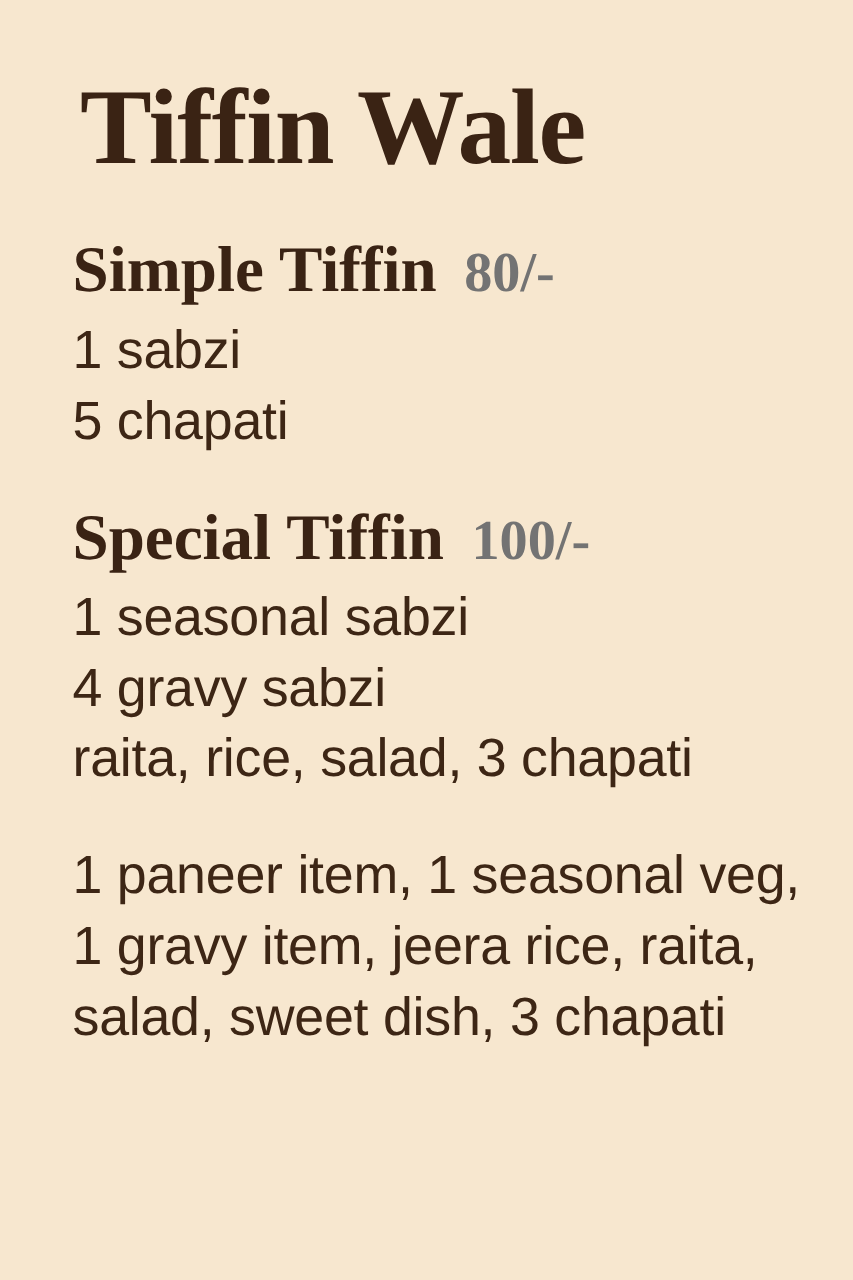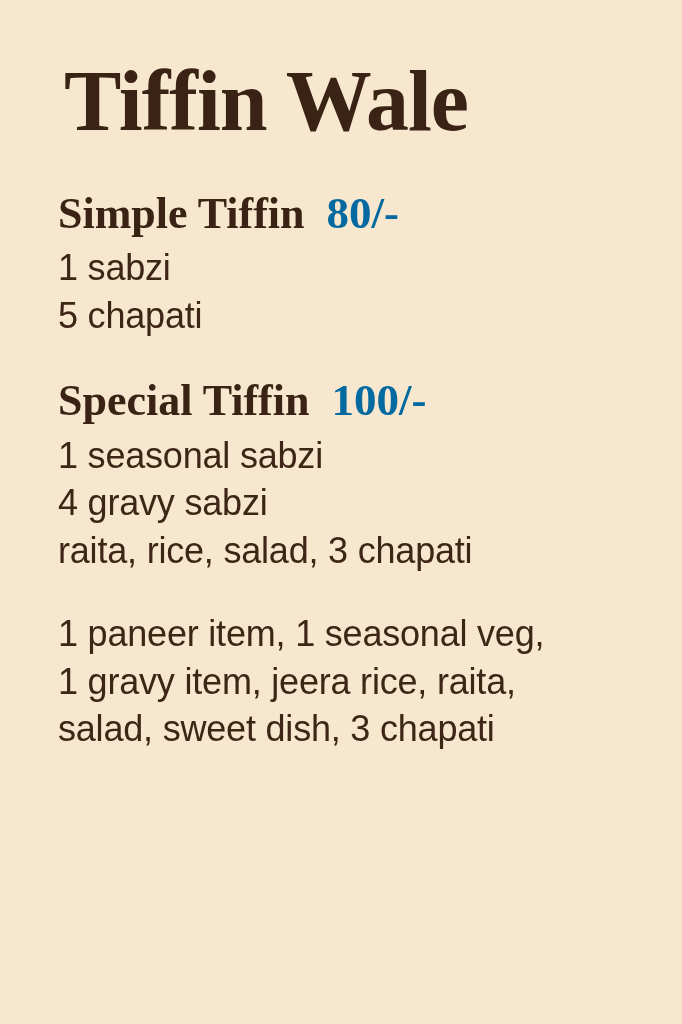--- a/index.html
+++ b/index.html
@@ -40,40 +40,40 @@
   }
   .section-head {
     display: flex;
     align-items: baseline;
     white-space: nowrap;
     margin-bottom: 6px;
   }
   .section-name {
     font-family: "Liberation Serif", serif;
     font-weight: bold;
-    font-size: 44px;
+    font-size: 52px;
     line-height: 1.12;
     color: #3a2314;
   }
   .section-price {
     font-family: "Liberation Serif", serif;
     font-weight: bold;
     font-size: 45px;
     line-height: 1.12;
-    color: #0369a1;
+    color: #737373;
     margin-left: 22px;
   }
   .section-lines {
     margin: 0;
     padding: 0;
     list-style: none;
   }
   .section-lines li {
     font-family: "Liberation Sans", sans-serif;
-    font-size: 36px;
+    font-size: 43px;
     line-height: 1.32;
     color: #3d2615;
     letter-spacing: -0.2px;
     white-space: nowrap;
   }
   .s1 { margin-bottom: 36px; }
   .s2 { }
 </style>
 </head>
 <body>

